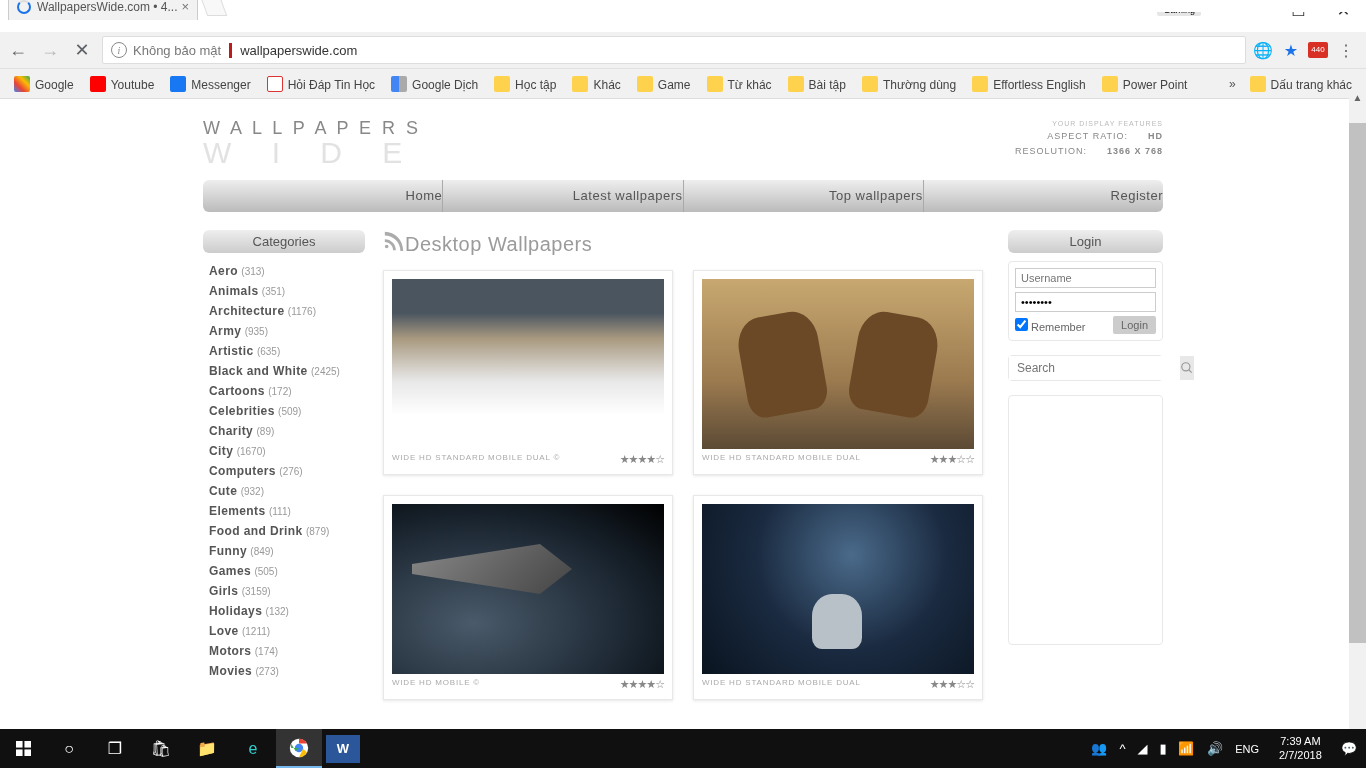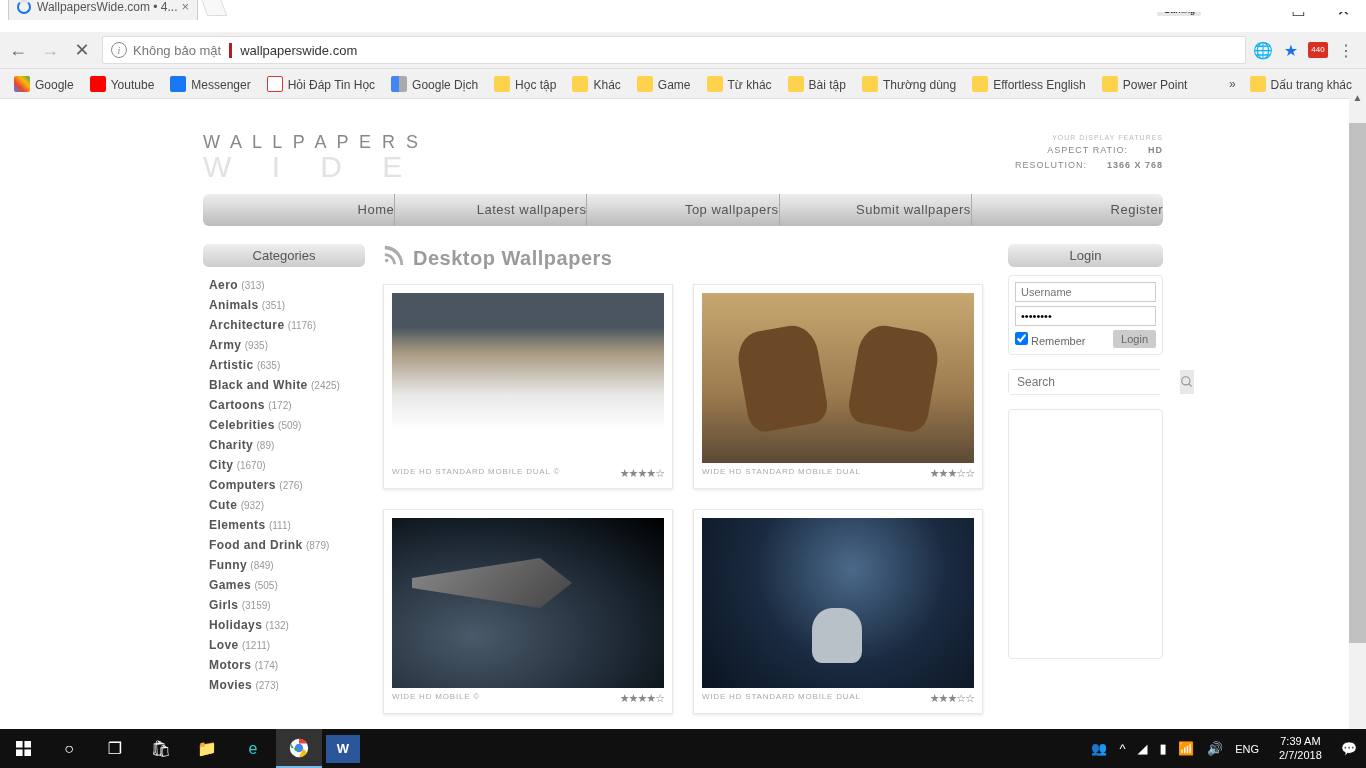--- a/index.html
+++ b/index.html
@@ -25,39 +25,39 @@
 .bookbar{height:30px;background:#f1f1f1;border-bottom:1px solid #ddd;display:flex;align-items:center;padding:0 8px;gap:4px;font-size:12px}
 .bm{display:flex;align-items:flex-end;gap:5px;padding:2px 6px;color:#444;cursor:pointer;white-space:nowrap}
 .bm .ico{width:16px;height:16px;background:#ffd24d;border-radius:2px;flex:0 0 auto}
 .bm .ico.g{background:linear-gradient(45deg,#4285f4,#ea4335,#fbbc05,#34a853)}
 .bm .ico.yt{background:#f00}
 .bm .ico.fb{background:#1877f2}
 .bm .ico.v{background:#fff;border:1px solid #d33}
 .bm .ico.gt{background:linear-gradient(90deg,#4285f4 50%,#aaa 50%)}
 .bookbar .more{margin-left:auto;display:flex;align-items:center;gap:8px}
 .content{height:640px;overflow-y:auto;background:#fff}
-.page{width:980px;margin:17px auto;background:#fff;padding:10px 10px 0}
+.page{width:980px;margin:3px auto;background:#fff;padding:10px 10px 0}
 .logo{display:flex;justify-content:space-between;align-items:flex-start;padding:6px 0}
 .logotxt{font-size:18px;letter-spacing:3px;color:#888;font-weight:300}
 .logowide{font-size:30px;letter-spacing:16px;color:#e2e2e2;font-weight:300;line-height:0.9}
 .dispinfo{text-align:right;font-size:9px;color:#888;letter-spacing:1px;line-height:1.6}
 .dispinfo .h{color:#bbb;font-size:7px}
 .dispinfo span.v{color:#888;font-weight:bold;margin-left:20px}
 .nav{display:flex;background:linear-gradient(#eee,#bbb);border-radius:6px;margin:8px 0 18px;height:32px}
 .nav a{flex:1;text-align:right;line-height:32px;color:#555;font-size:13px;border-right:1px solid #aaa;letter-spacing:0.5px}
 .nav a:last-child{border:none}
 .main{display:flex;gap:18px}
 .sidebar{width:162px}
 .panel-h{background:linear-gradient(#eee,#ccc);border-radius:6px;text-align:center;color:#555;font-size:13px;padding:4px 0;margin-bottom:8px}
 .cats{font-size:12px}
 .cats li{list-style:none;padding:3px 6px;color:#555}
 .cats li b{font-weight:bold;letter-spacing:0.4px}
 .cats li span{color:#999;font-size:10px}
 .center{flex:1}
-.pgtitle{display:flex;align-items:center;gap:8px;color:#9b9b9b;font-size:20px;font-weight:bold;margin-bottom:12px;letter-spacing:0.5px}
+.pgtitle{display:flex;align-items:center;color:#9b9b9b;font-size:20px;font-weight:normal;margin-bottom:12px;letter-spacing:0.5px}
 .rss{color:#ababab;font-size:22px}
 .grid{display:flex;flex-wrap:wrap;gap:20px}
 .card{width:290px;background:#fff;border:1px solid #e8e8e8;box-shadow:0 1px 3px rgba(0,0,0,0.1);padding:8px}
 .thumb{width:272px;height:170px;margin-bottom:4px}
 .t1{background:linear-gradient(#4a5560 20%,#a89980 35%,#e8e8e8 60%,#fff 80%)}
 .t2{background:linear-gradient(#c8a870,#9b7a4f 60%,#5c4a35);position:relative}
 .t2::before,.t2::after{content:"";position:absolute;width:80px;height:100px;background:#6b4826;top:35px;border-radius:30% 30% 20% 20%}
 .t2::before{left:40px;transform:rotate(-10deg)}
 .t2::after{right:40px;transform:rotate(10deg)}
 .t3{background:radial-gradient(ellipse at 30% 70%,#4a5a6a,#1a2530 60%,#000);position:relative}
@@ -195,21 +195,20 @@
       <div class="h">YOUR DISPLAY FEATURES</div>
       <div><span>ASPECT RATIO:</span><span class="v">HD</span></div>
       <div><span>RESOLUTION:</span><span class="v">1366 X 768</span></div>
     </div>
   </div>
 
   <div class="nav" id="mainnav">
         <a>Home</a>
         <a>Latest wallpapers</a>
         <a>Top wallpapers</a>
-        <a>Submit wallpapers</a>
         <a>Register</a>
       </div>
 
   <div class="main">
     <div class="sidebar">
       <div class="panel-h">Categories</div>
       <ul class="cats" id="cats">
             <li><b>Aero</b> <span>(313)</span></li>
             <li><b>Animals</b> <span>(351)</span></li>
             <li><b>Architecture</b> <span>(1176)</span></li>

